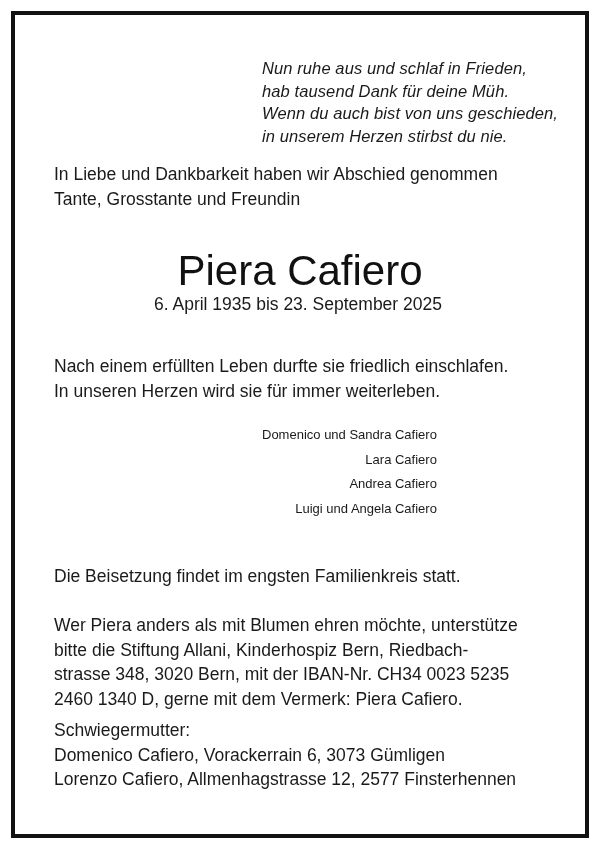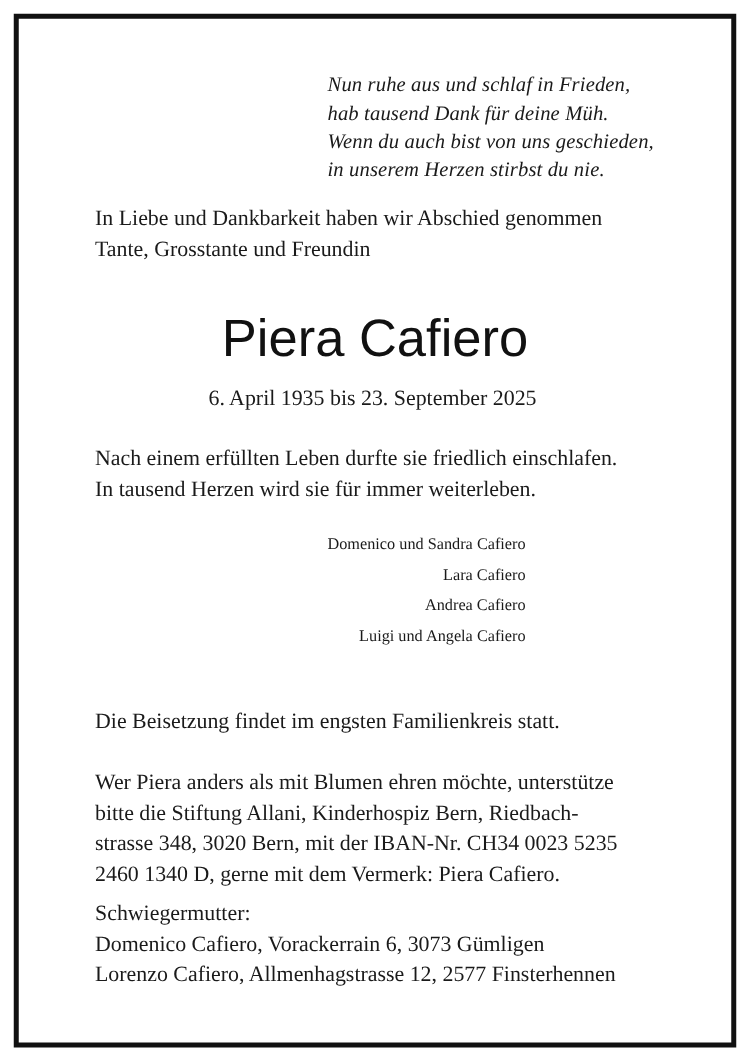--- a/index.html
+++ b/index.html
@@ -1,32 +1,32 @@
 <!DOCTYPE html>
 <html><head>
   <meta charset="utf-8">
   <style>
     html, body { margin: 0; padding: 0; background: #ffffff; }
     body { width: 600px; height: 849px; position: relative; overflow: hidden; }
     .frame {
       position: absolute; left: 11px; top: 11px; width: 570px; height: 819px;
       border: 4px solid #111111; box-sizing: content-box;
     }
-    .serif { font-family: Liberation Serif, serif; color: #1a1a1a; }
+    .serif { font-family: Liberation Sans, sans-serif; color: #1a1a1a; }
     .poem {
       position: absolute; left: 262px; top: 57px; font-style: italic;
       font-size: 16.5px; line-height: 22.5px; letter-spacing: 0.1px;
     }
-    .para { position: absolute; left: 54px; font-size: 17.5px; line-height: 24.5px; margin-left: 22px; }
+    .para { position: absolute; left: 54px; font-size: 17.5px; line-height: 24.5px; }
     .name {
       position: absolute; left: 0; width: 600px; top: 246px; text-align: center;
       font-family: "Liberation Sans", "DejaVu Sans", sans-serif; font-size: 42px;
       line-height: 50px; color: #111111;
     }
-    .dates { position: absolute; left: 0; width: 596px; top: 306px; text-align: center; font-size: 17.5px; line-height: 24px; }
+    .dates { position: absolute; left: 0; width: 596px; top: 292px; text-align: center; font-size: 17.5px; line-height: 24px; }
     .mourners { position: absolute; left: 262px; top: 423px; font-size: 13px; line-height: 24.5px; text-align: right; }
     .line { display: block; white-space: nowrap; }
   </style>
 </head>
 <body>
 
 <div class="frame"></div>
 
 <div class="poem serif">
   <span class="line">Nun ruhe aus und schlaf in Frieden,</span>
@@ -39,21 +39,21 @@
   <span class="line">In Liebe und Dankbarkeit haben wir Abschied genommen</span>
   <span class="line">Tante, Grosstante und Freundin</span>
 </div>
 
 <div class="name">Piera Cafiero</div>
 
 <div class="dates serif">6. April 1935 bis 23. September 2025</div>
 
 <div class="para serif" style="top:354px;">
   <span class="line">Nach einem erfüllten Leben durfte sie friedlich einschlafen.</span>
-  <span class="line">In tausend Herzen wird sie für immer weiterleben.</span>
+  <span class="line">In unseren Herzen wird sie für immer weiterleben.</span>
 </div>
 
 <div class="mourners serif">
   <span class="line">Domenico und Sandra Cafiero</span>
   <span class="line">Lara Cafiero</span>
   <span class="line">Andrea Cafiero</span>
   <span class="line">Luigi und Angela Cafiero</span>
 </div>
 
 <div class="para serif" style="top:564px;">

